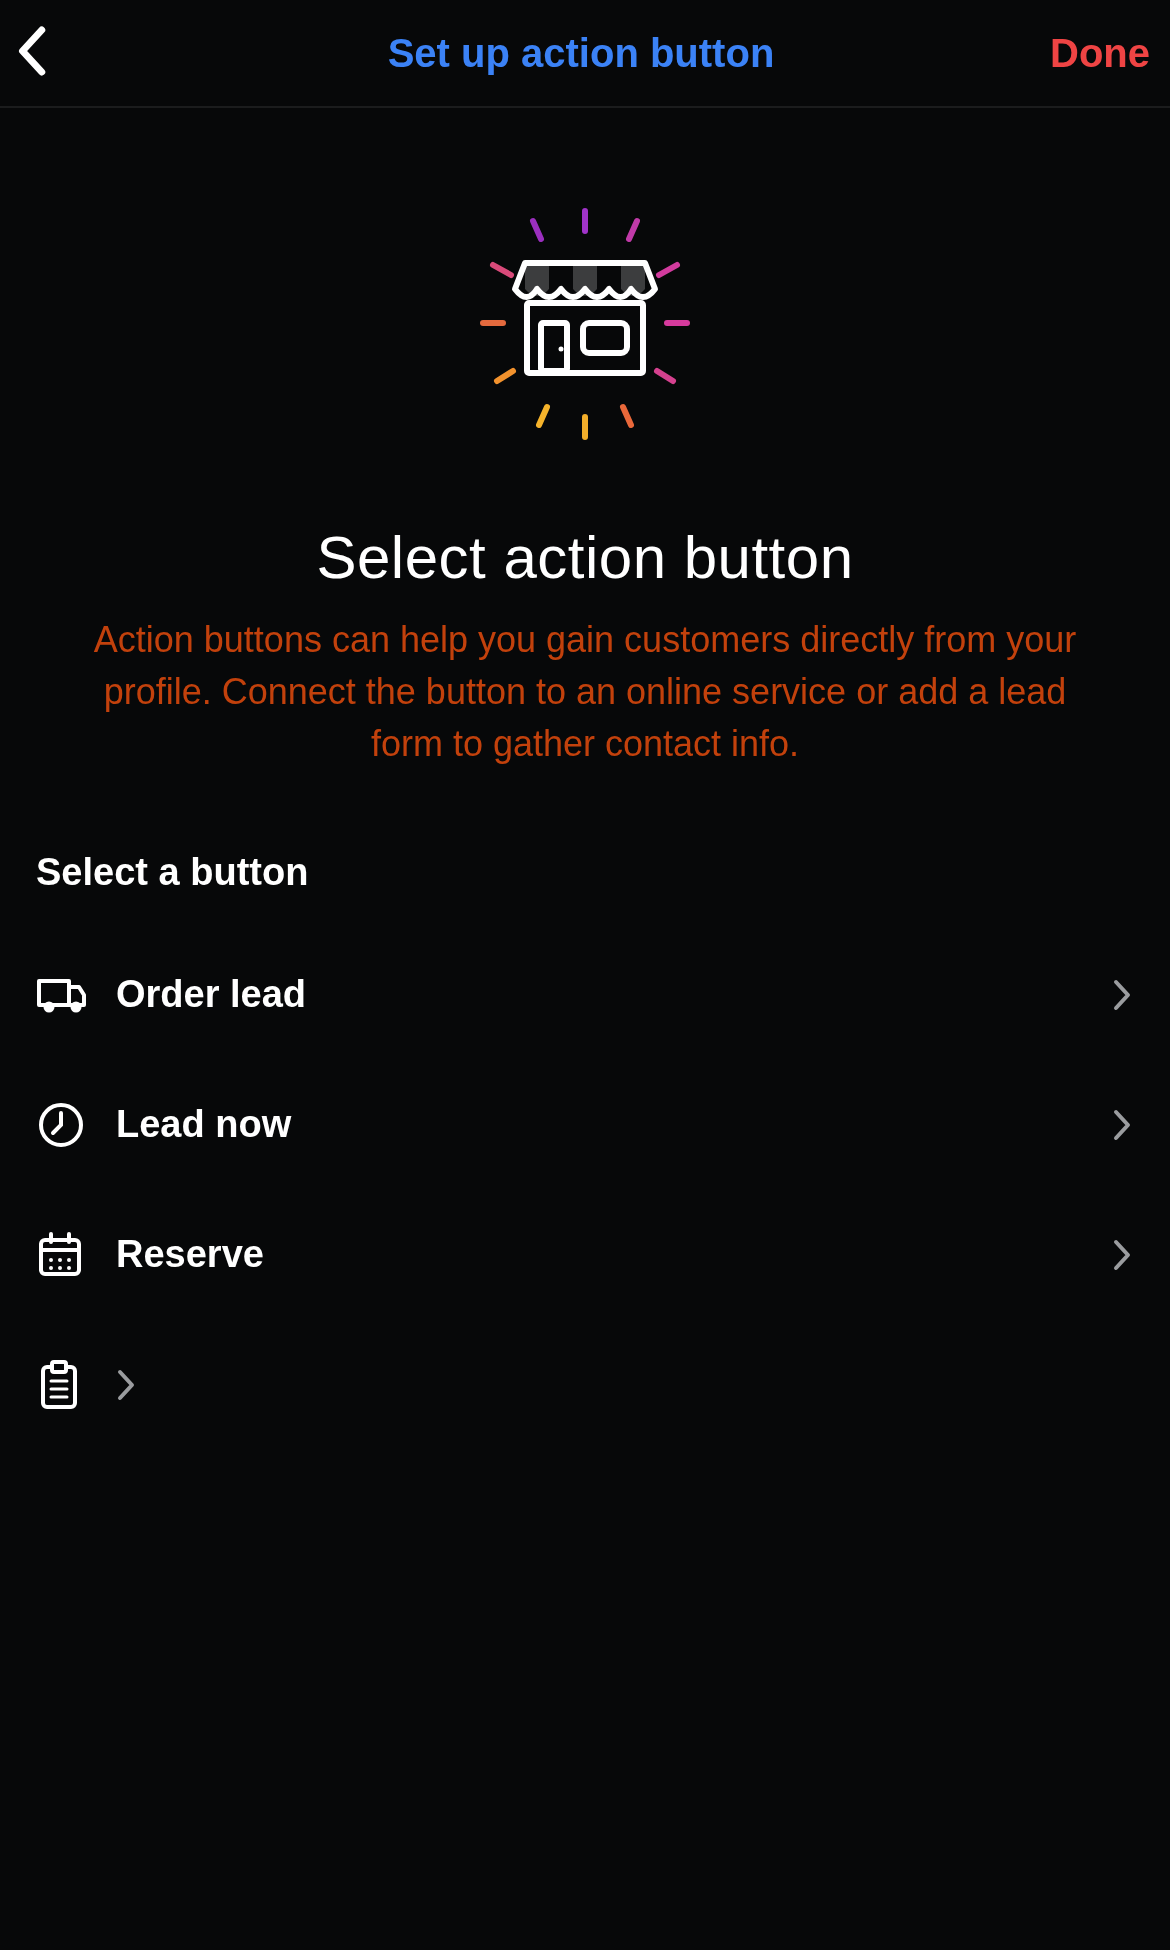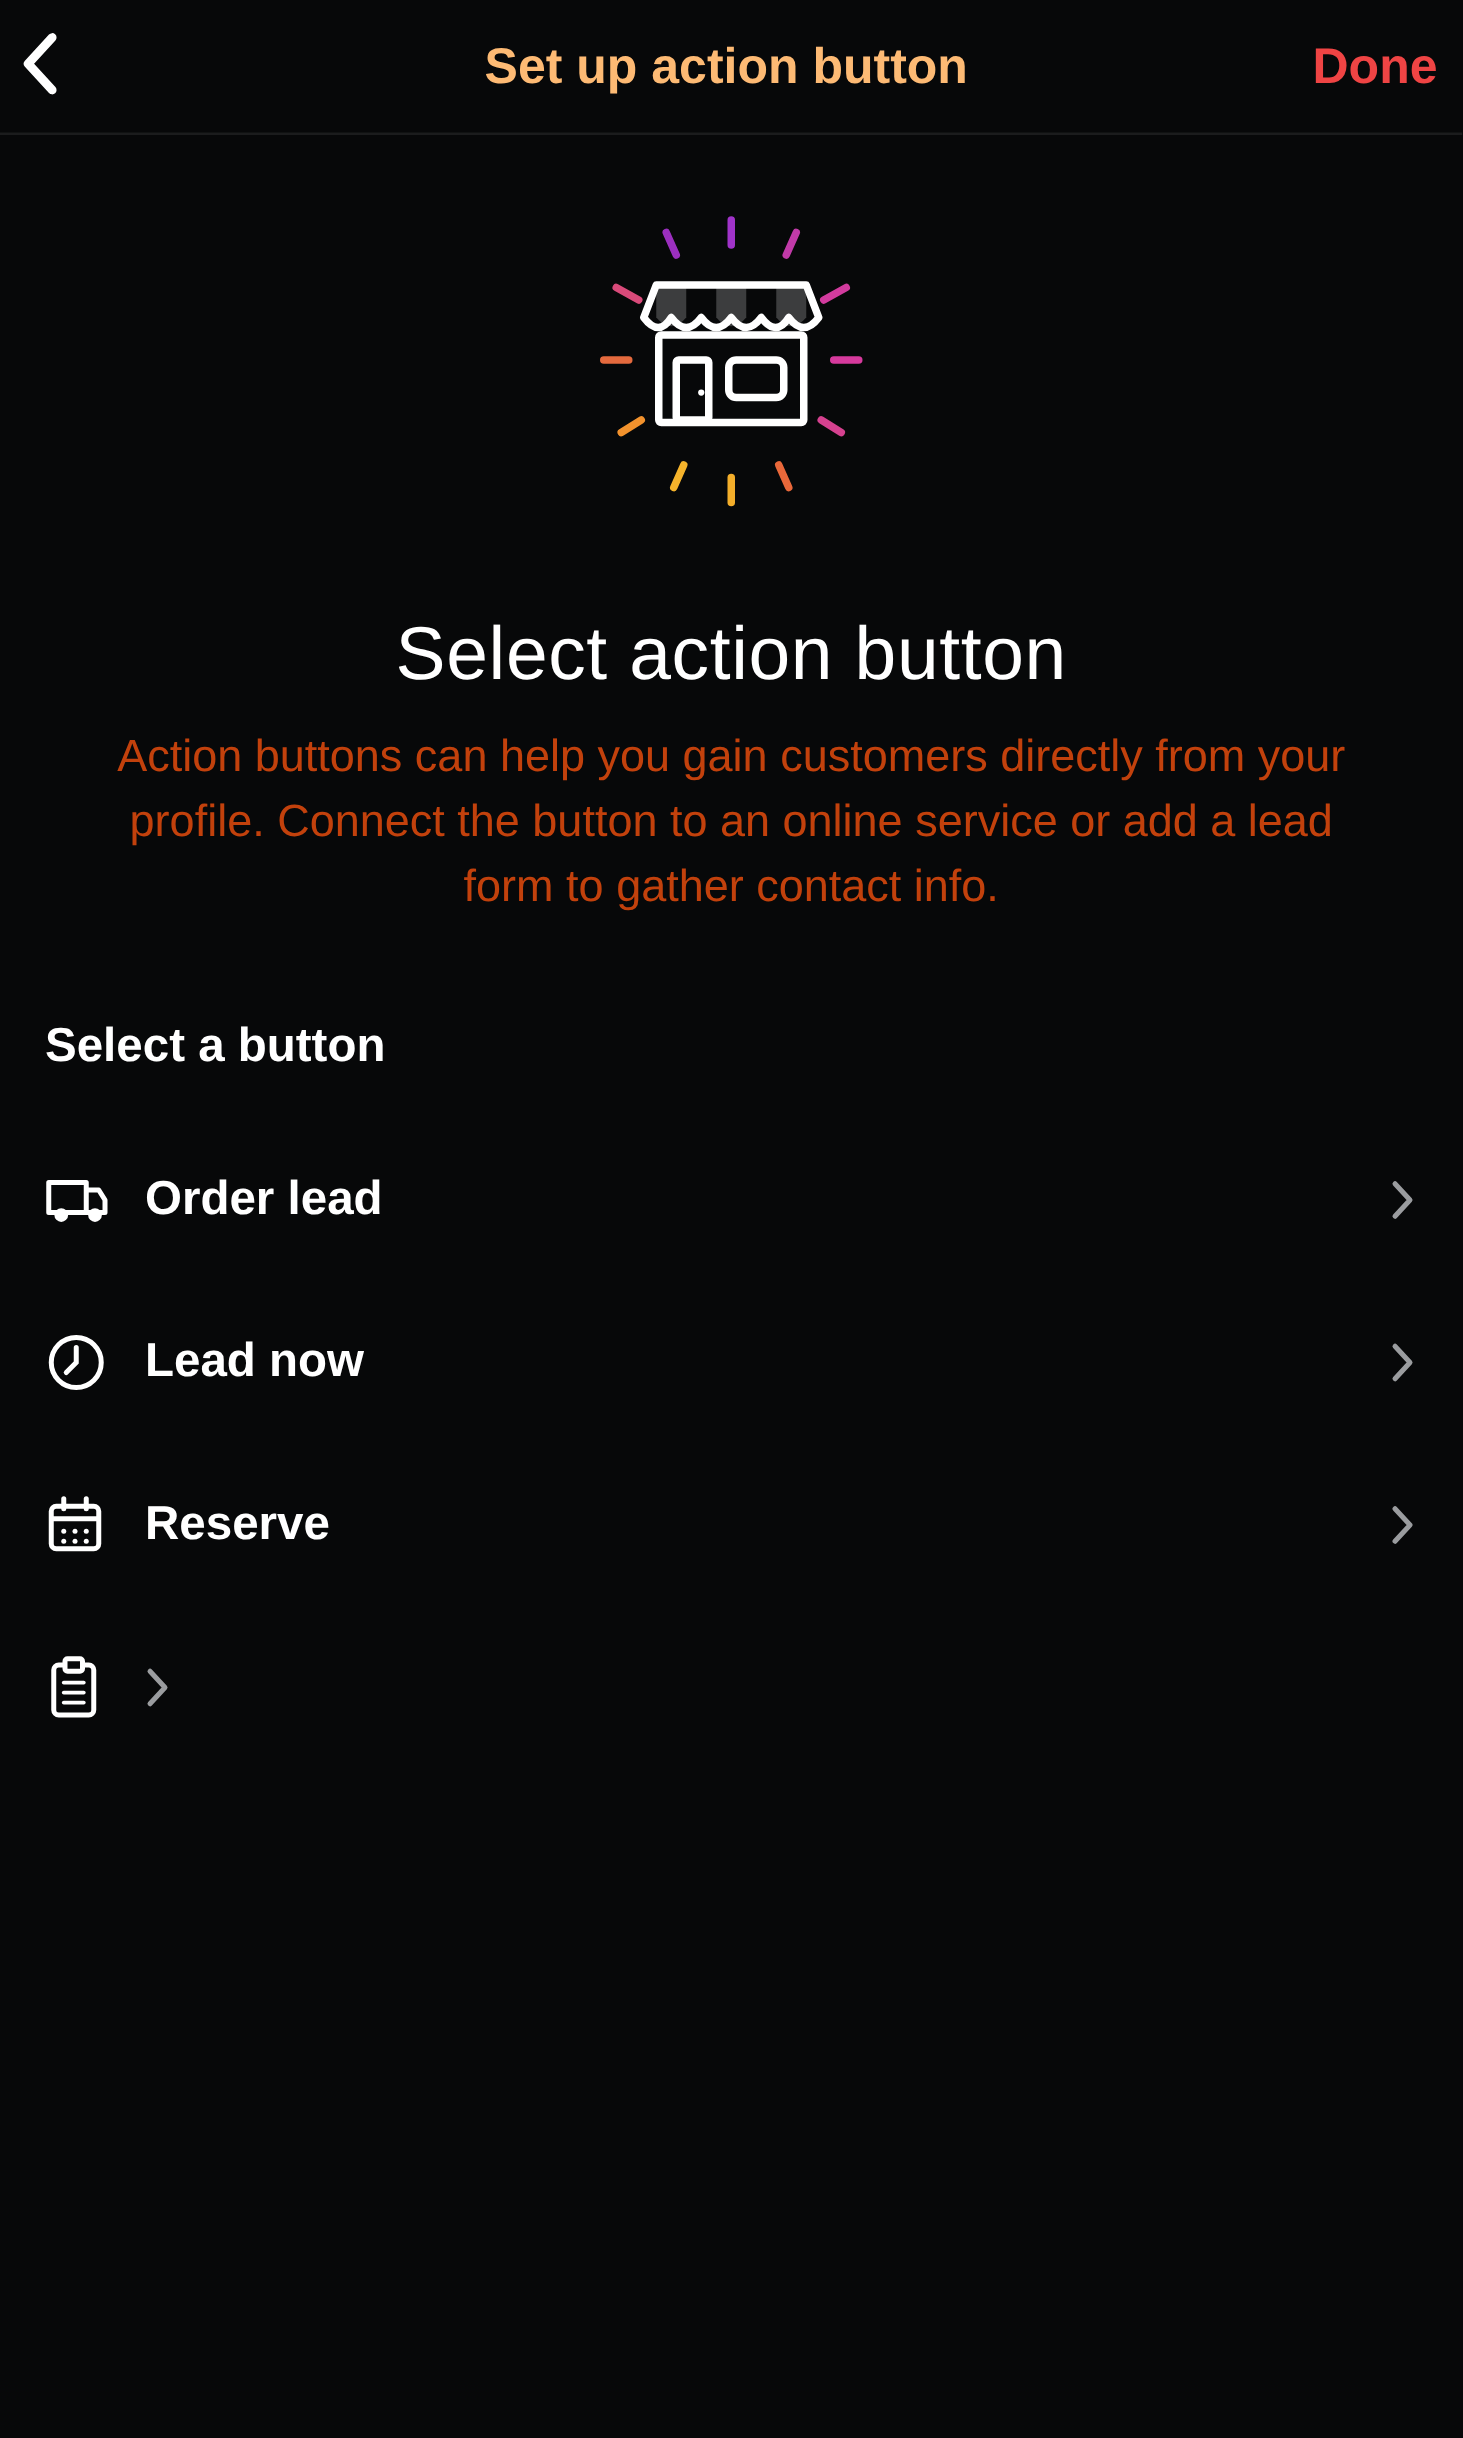--- a/index.html
+++ b/index.html
@@ -8,24 +8,24 @@
   .nav {
     height: 108px;
     display: flex;
     align-items: center;
     justify-content: space-between;
     padding: 0 20px 0 12px;
     border-bottom: 2px solid #1b1c1d;
   }
   .nav .left, .nav .right { width: 200px; display: flex; align-items: center; }
   .nav .right { justify-content: flex-end; }
-  .nav .title { flex: 1; text-align: center; font-size: 40px; font-weight: 700; color: #fdba74; }
+  .nav .title { flex: 1; text-align: center; font-size: 40px; font-weight: 700; color: #3b82f6; }
   .done { color: #ef4444; font-size: 40px; font-weight: 600; }
 
-  .hero { text-align: center; padding-top: 60px; }
+  .hero { text-align: center; padding-top: 47px; margin-top: 48px; }
   .store-illus { display: block; margin: 0 auto; }
   .hero h1 { font-size: 60px; font-weight: 500; margin-top: 60px; letter-spacing: .5px; }
   .hero p { color: #c2410c; font-size: 36px; line-height: 1.45; margin: 22px 70px 0 70px; }
 
   .section-label { font-size: 38px; font-weight: 700; padding: 80px 36px 36px; }
 
   .list { padding: 0 36px; }
   .item {
     display: flex; align-items: center;
     height: 130px;

